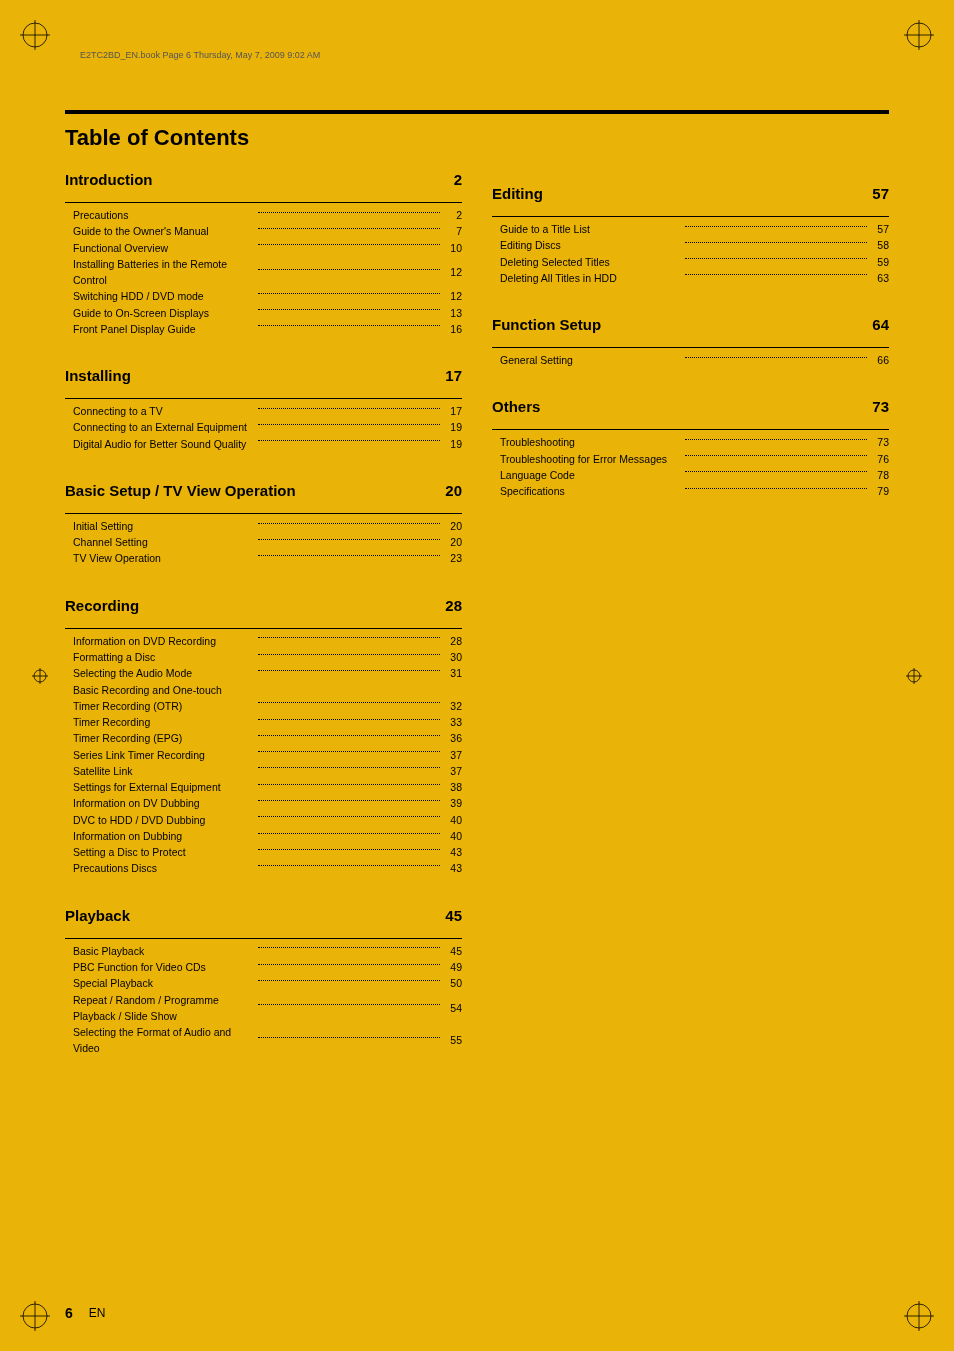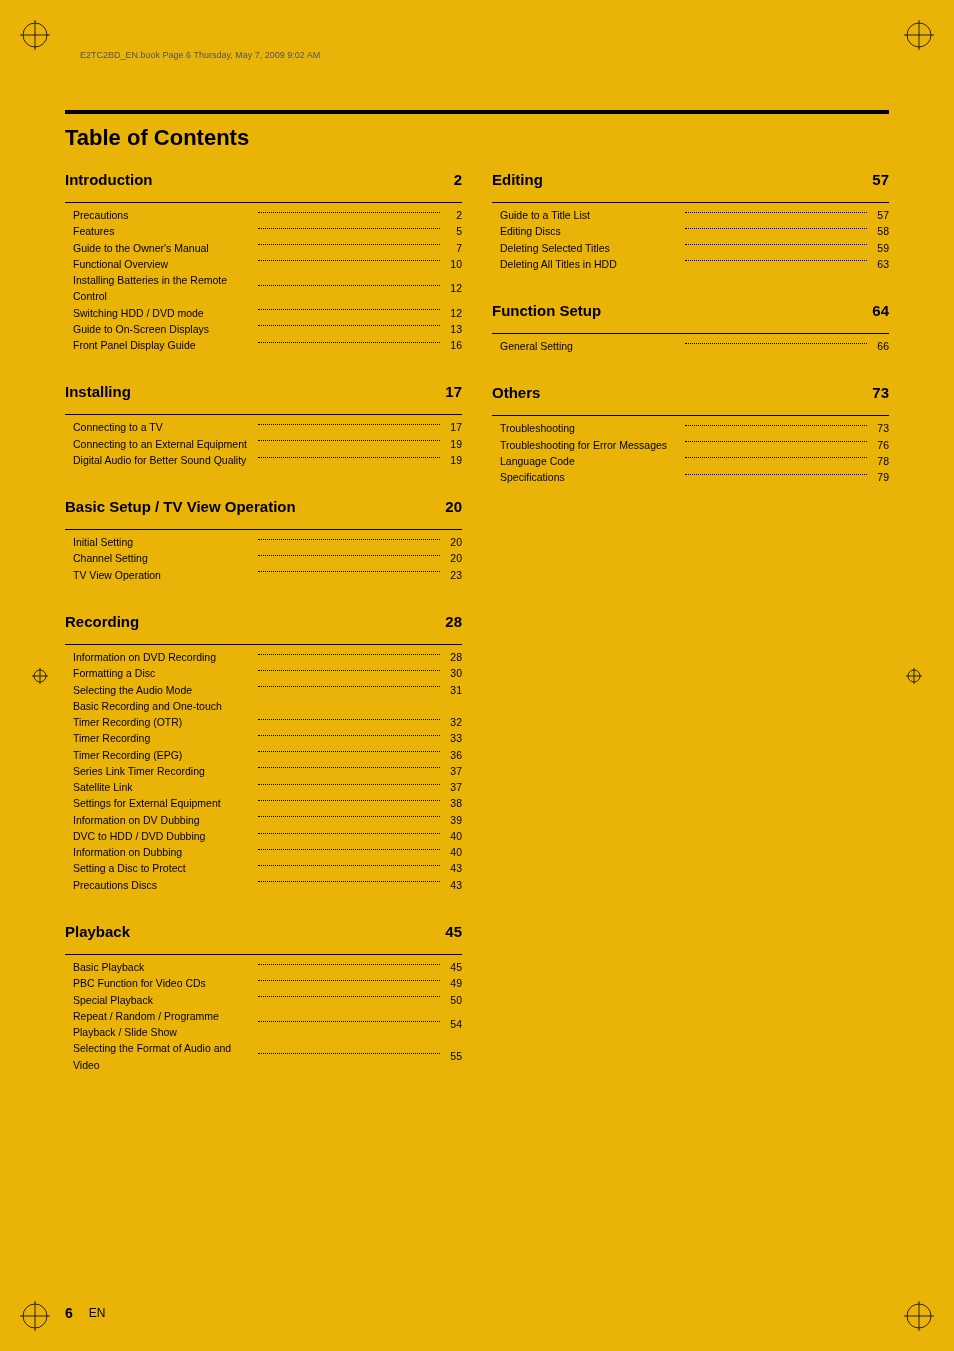--- a/index.html
+++ b/index.html
@@ -75,20 +75,21 @@
     }
 
     .col-left {
       flex: 1;
       min-width: 0;
     }
 
     .col-right {
       flex: 1;
       min-width: 0;
+      margin-top: 14px;
     }
 
     
     .section-heading {
       font-size: 15px;
       font-weight: bold;
       border-bottom: 1px solid #000;
       padding-bottom: 14px;
       margin-bottom: 4px;
       margin-top: 18px;
@@ -235,25 +236,20 @@
     <div class="columns">
 
       <div class="col-left" id="left-col">
           <div class="section-heading"><span>Introduction</span><span class="dots"></span><span class="page-num">2</span></div>
           <div class="toc-entry">
             <span class="entry-text">Precautions</span>
             <span class="dots"></span>
             <span class="entry-page">2</span>
           </div>
           <div class="toc-entry">
-            <span class="entry-text">Features</span>
-            <span class="dots"></span>
-            <span class="entry-page">5</span>
-          </div>
-          <div class="toc-entry">
             <span class="entry-text">Guide to the Owner's Manual</span>
             <span class="dots"></span>
             <span class="entry-page">7</span>
           </div>
           <div class="toc-entry">
             <span class="entry-text">Functional Overview</span>
             <span class="dots"></span>
             <span class="entry-page">10</span>
           </div>
           <div class="toc-entry">

